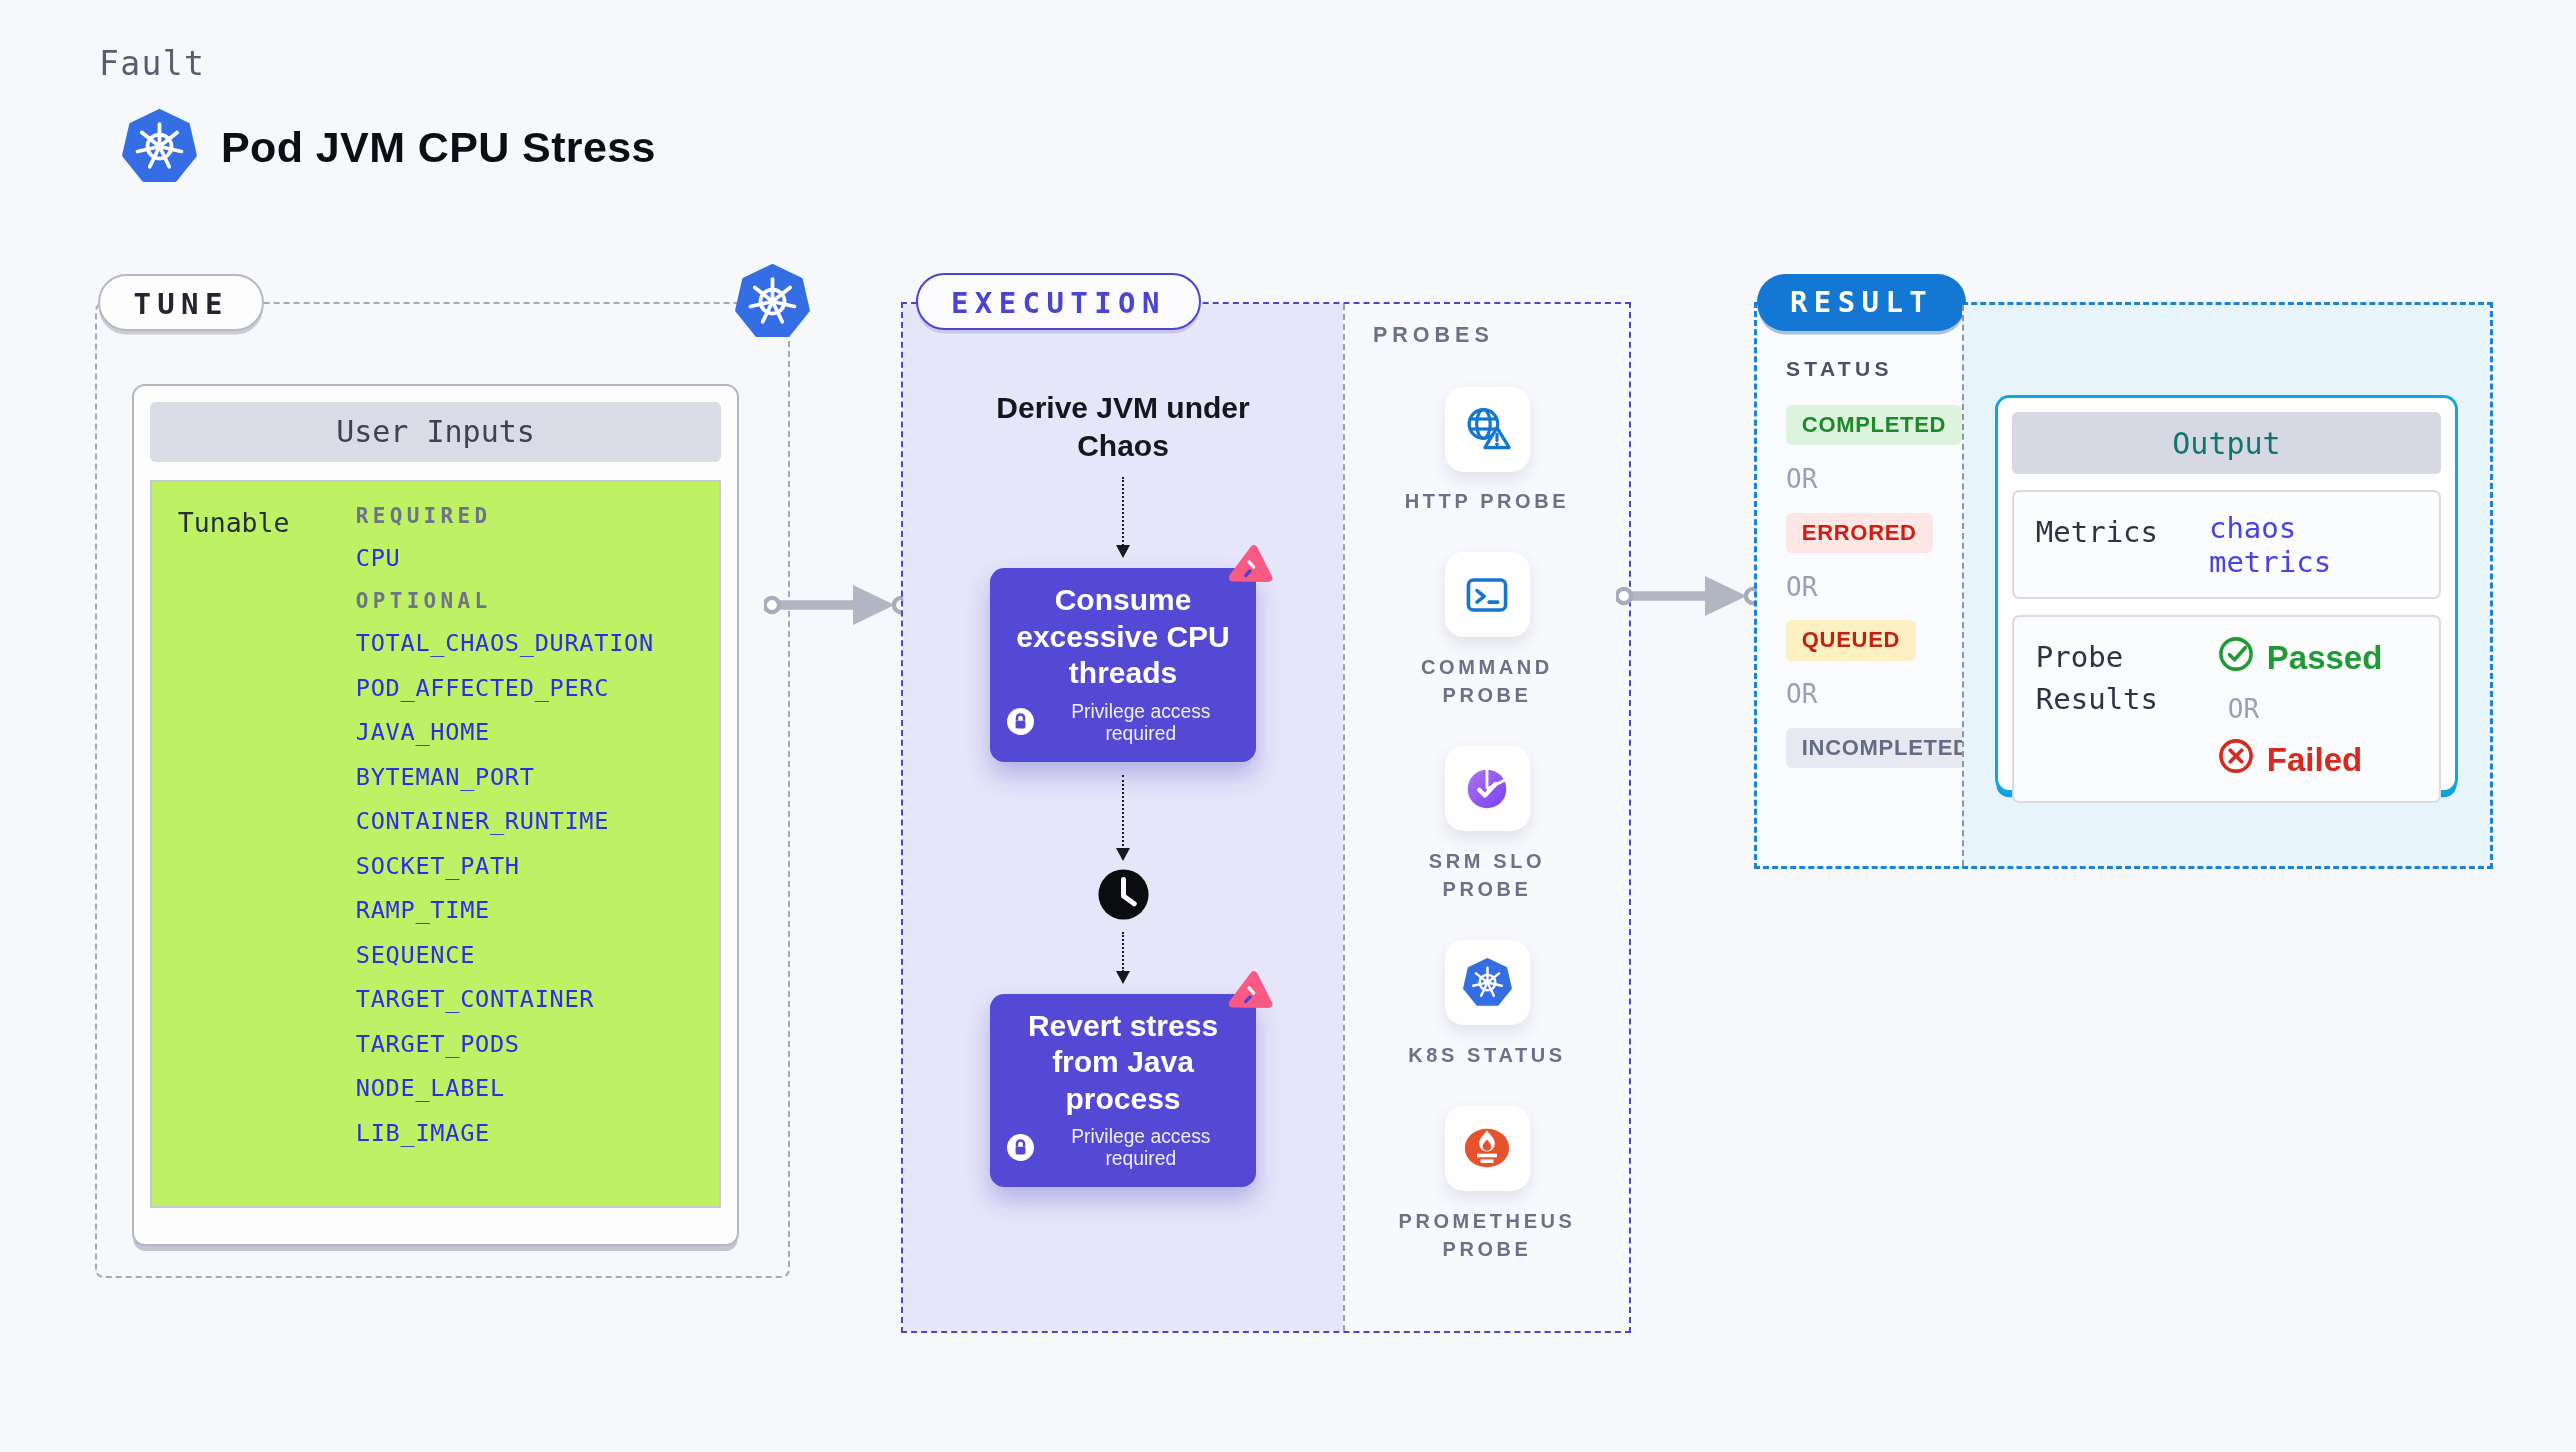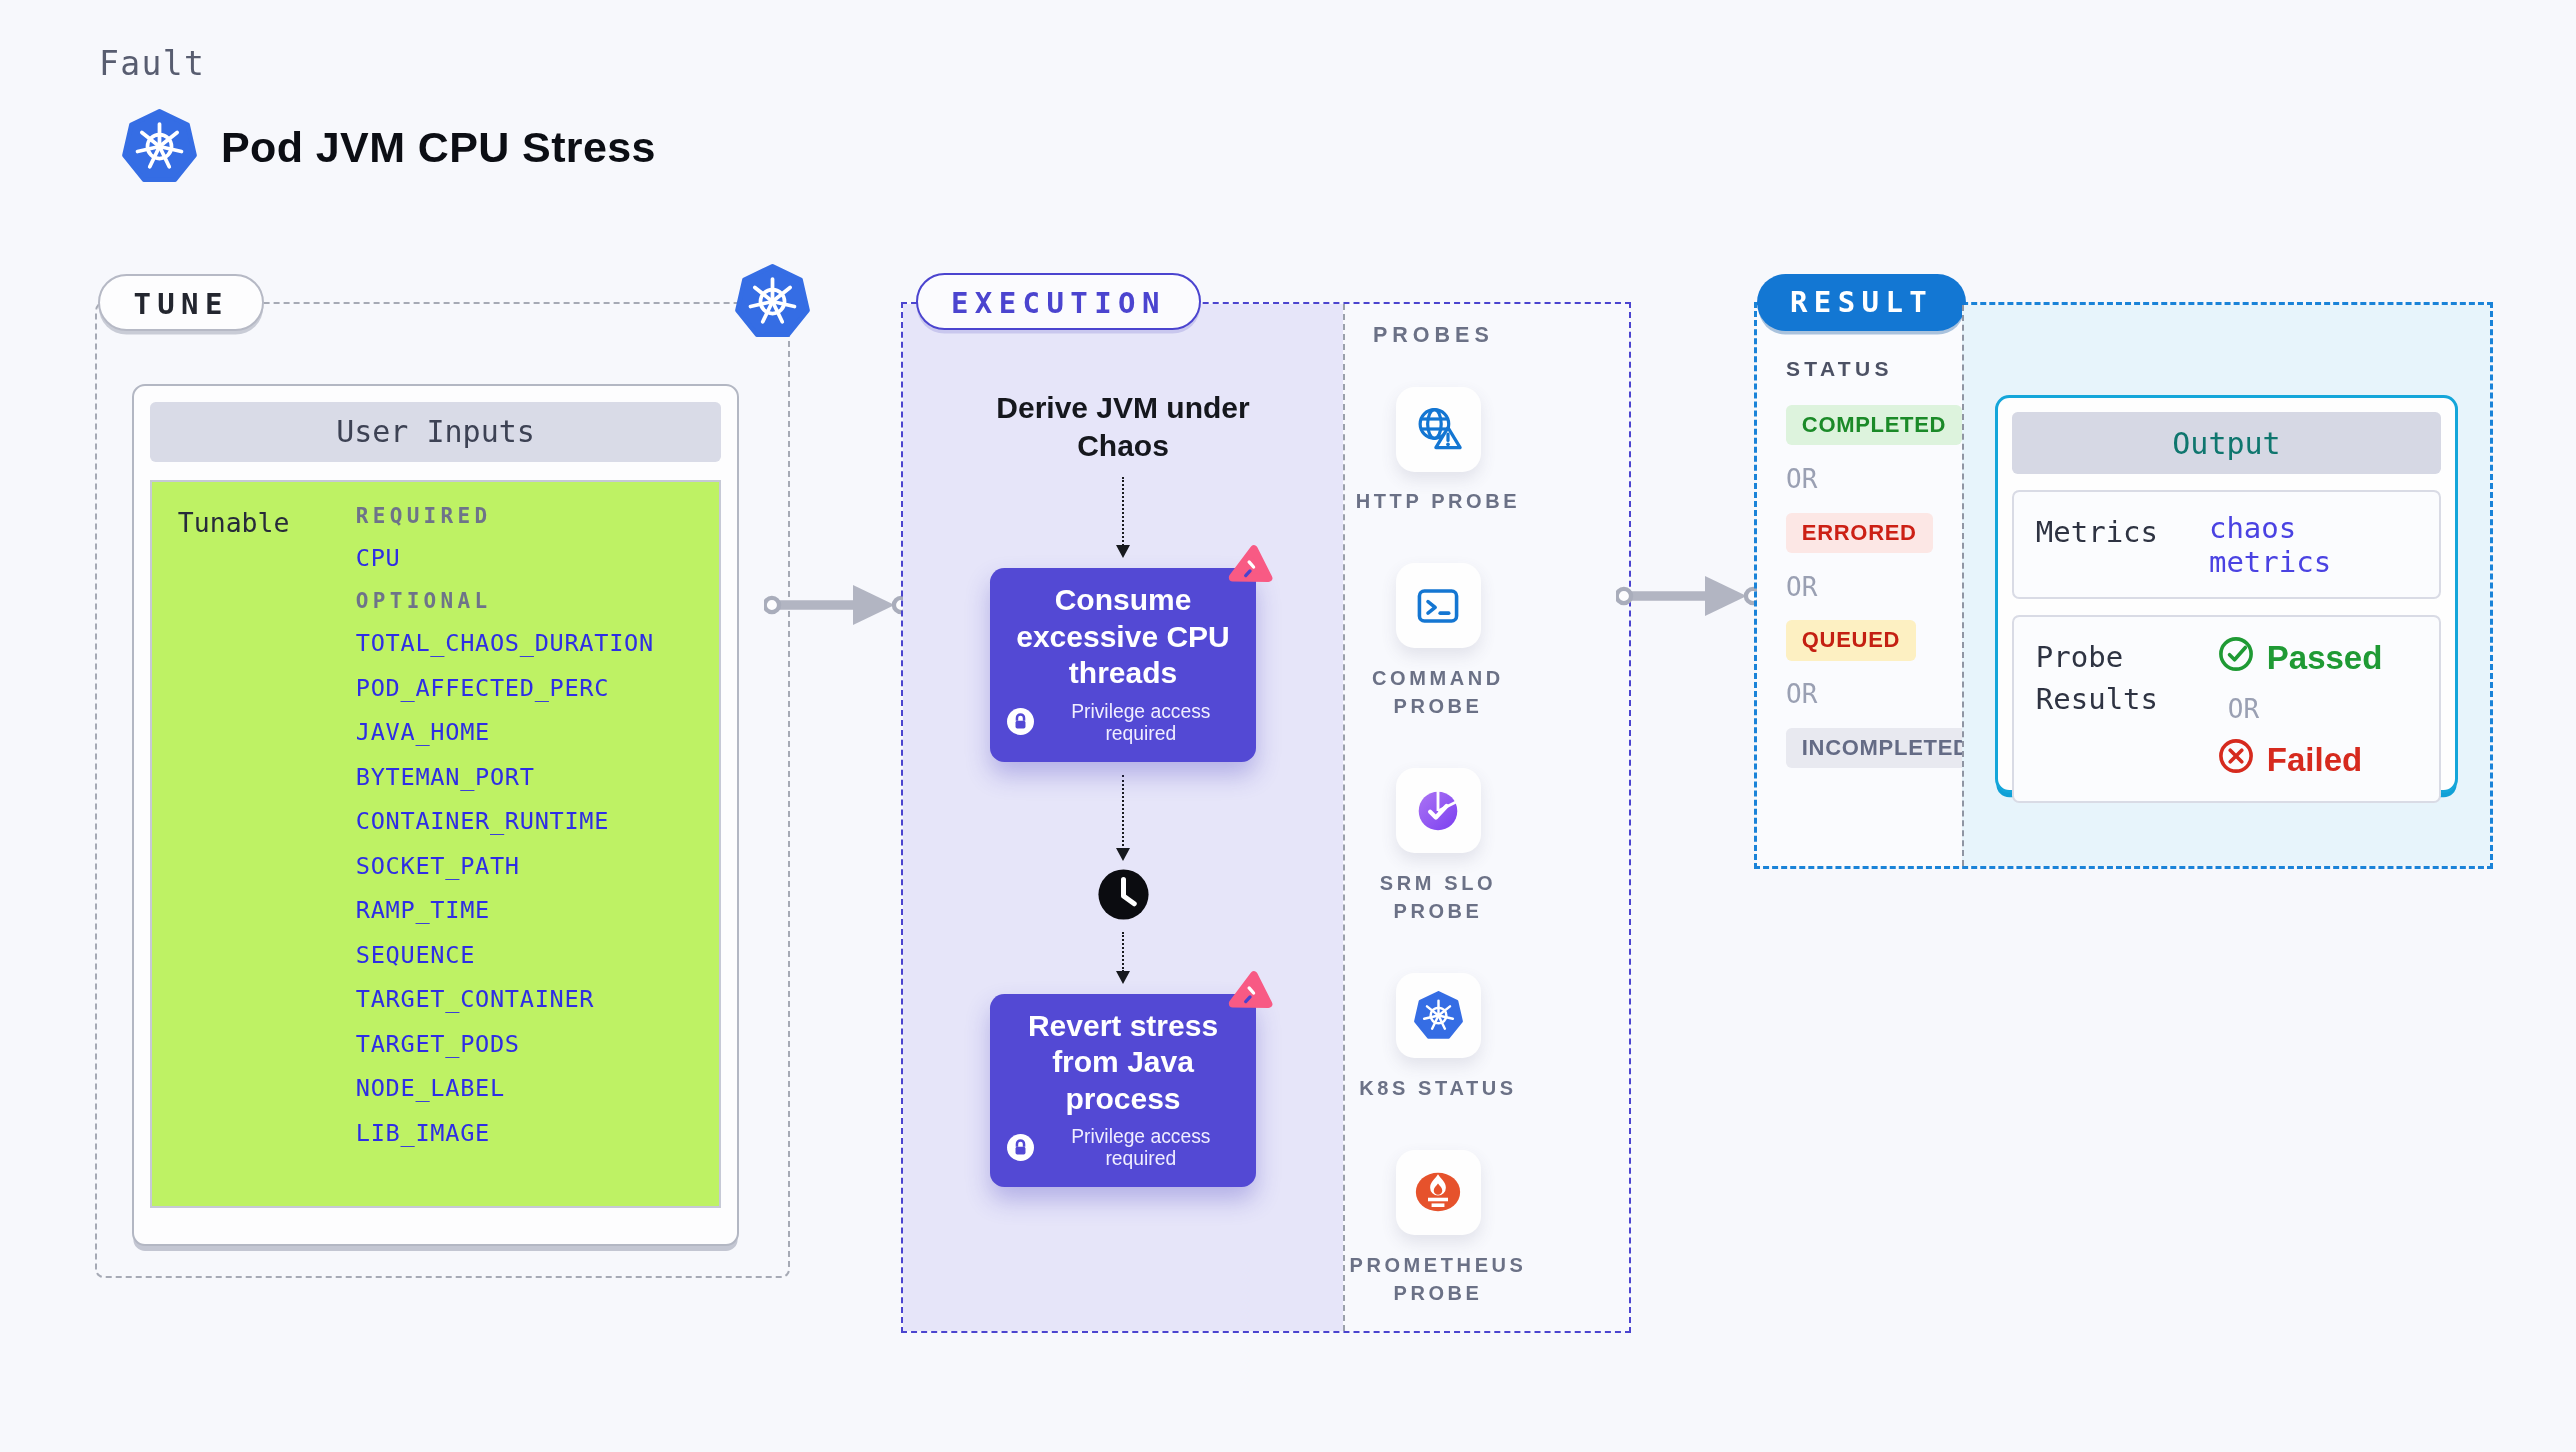--- a/index.html
+++ b/index.html
@@ -55,21 +55,21 @@
              box-shadow:0 13px 24px rgba(62,54,190,.30);}
   .chaos-box-title{font-size:30px;font-weight:700;line-height:1.22;}
   .priv-row{margin-top:8.6px;display:flex;align-items:center;justify-content:center;gap:8.6px;}
   .priv-text{font-size:19.3px;color:#f0eeff;}
   .pink-badge{position:absolute;top:-24px;right:-18.6px;}
 
   
   .exec-probes{flex:1;background:#f8f9fd;border-left:2.1px dashed #9aa0ab;box-sizing:border-box;
                padding-top:18.6px;}
   .probes-label{margin-left:28px;font-size:21.5px;font-weight:700;color:#6b7186;letter-spacing:5px;}
-  .probe-list{margin-top:39px;display:flex;flex-direction:column;align-items:flex-start;gap:48px;}
+  .probe-list{margin-top:39px;display:flex;flex-direction:column;align-items:center;gap:37px;}
   .probe-entry{display:flex;flex-direction:column;align-items:center;}
   .probe-card{width:85px;height:85px;background:#fefefe;border-radius:18.6px;
               display:flex;align-items:center;justify-content:center;
               box-shadow:0 7.2px 15.8px rgba(70,76,105,.12);}
   .probe-label{margin-top:15.8px;width:186px;text-align:center;font-size:20px;font-weight:700;
                color:#6b7186;letter-spacing:3.6px;line-height:1.4;}
 
   
   .result-box{position:absolute;left:1754px;top:302px;width:739px;height:567px;
               border:3.6px dashed #1a83d8;box-sizing:border-box;display:flex;}

